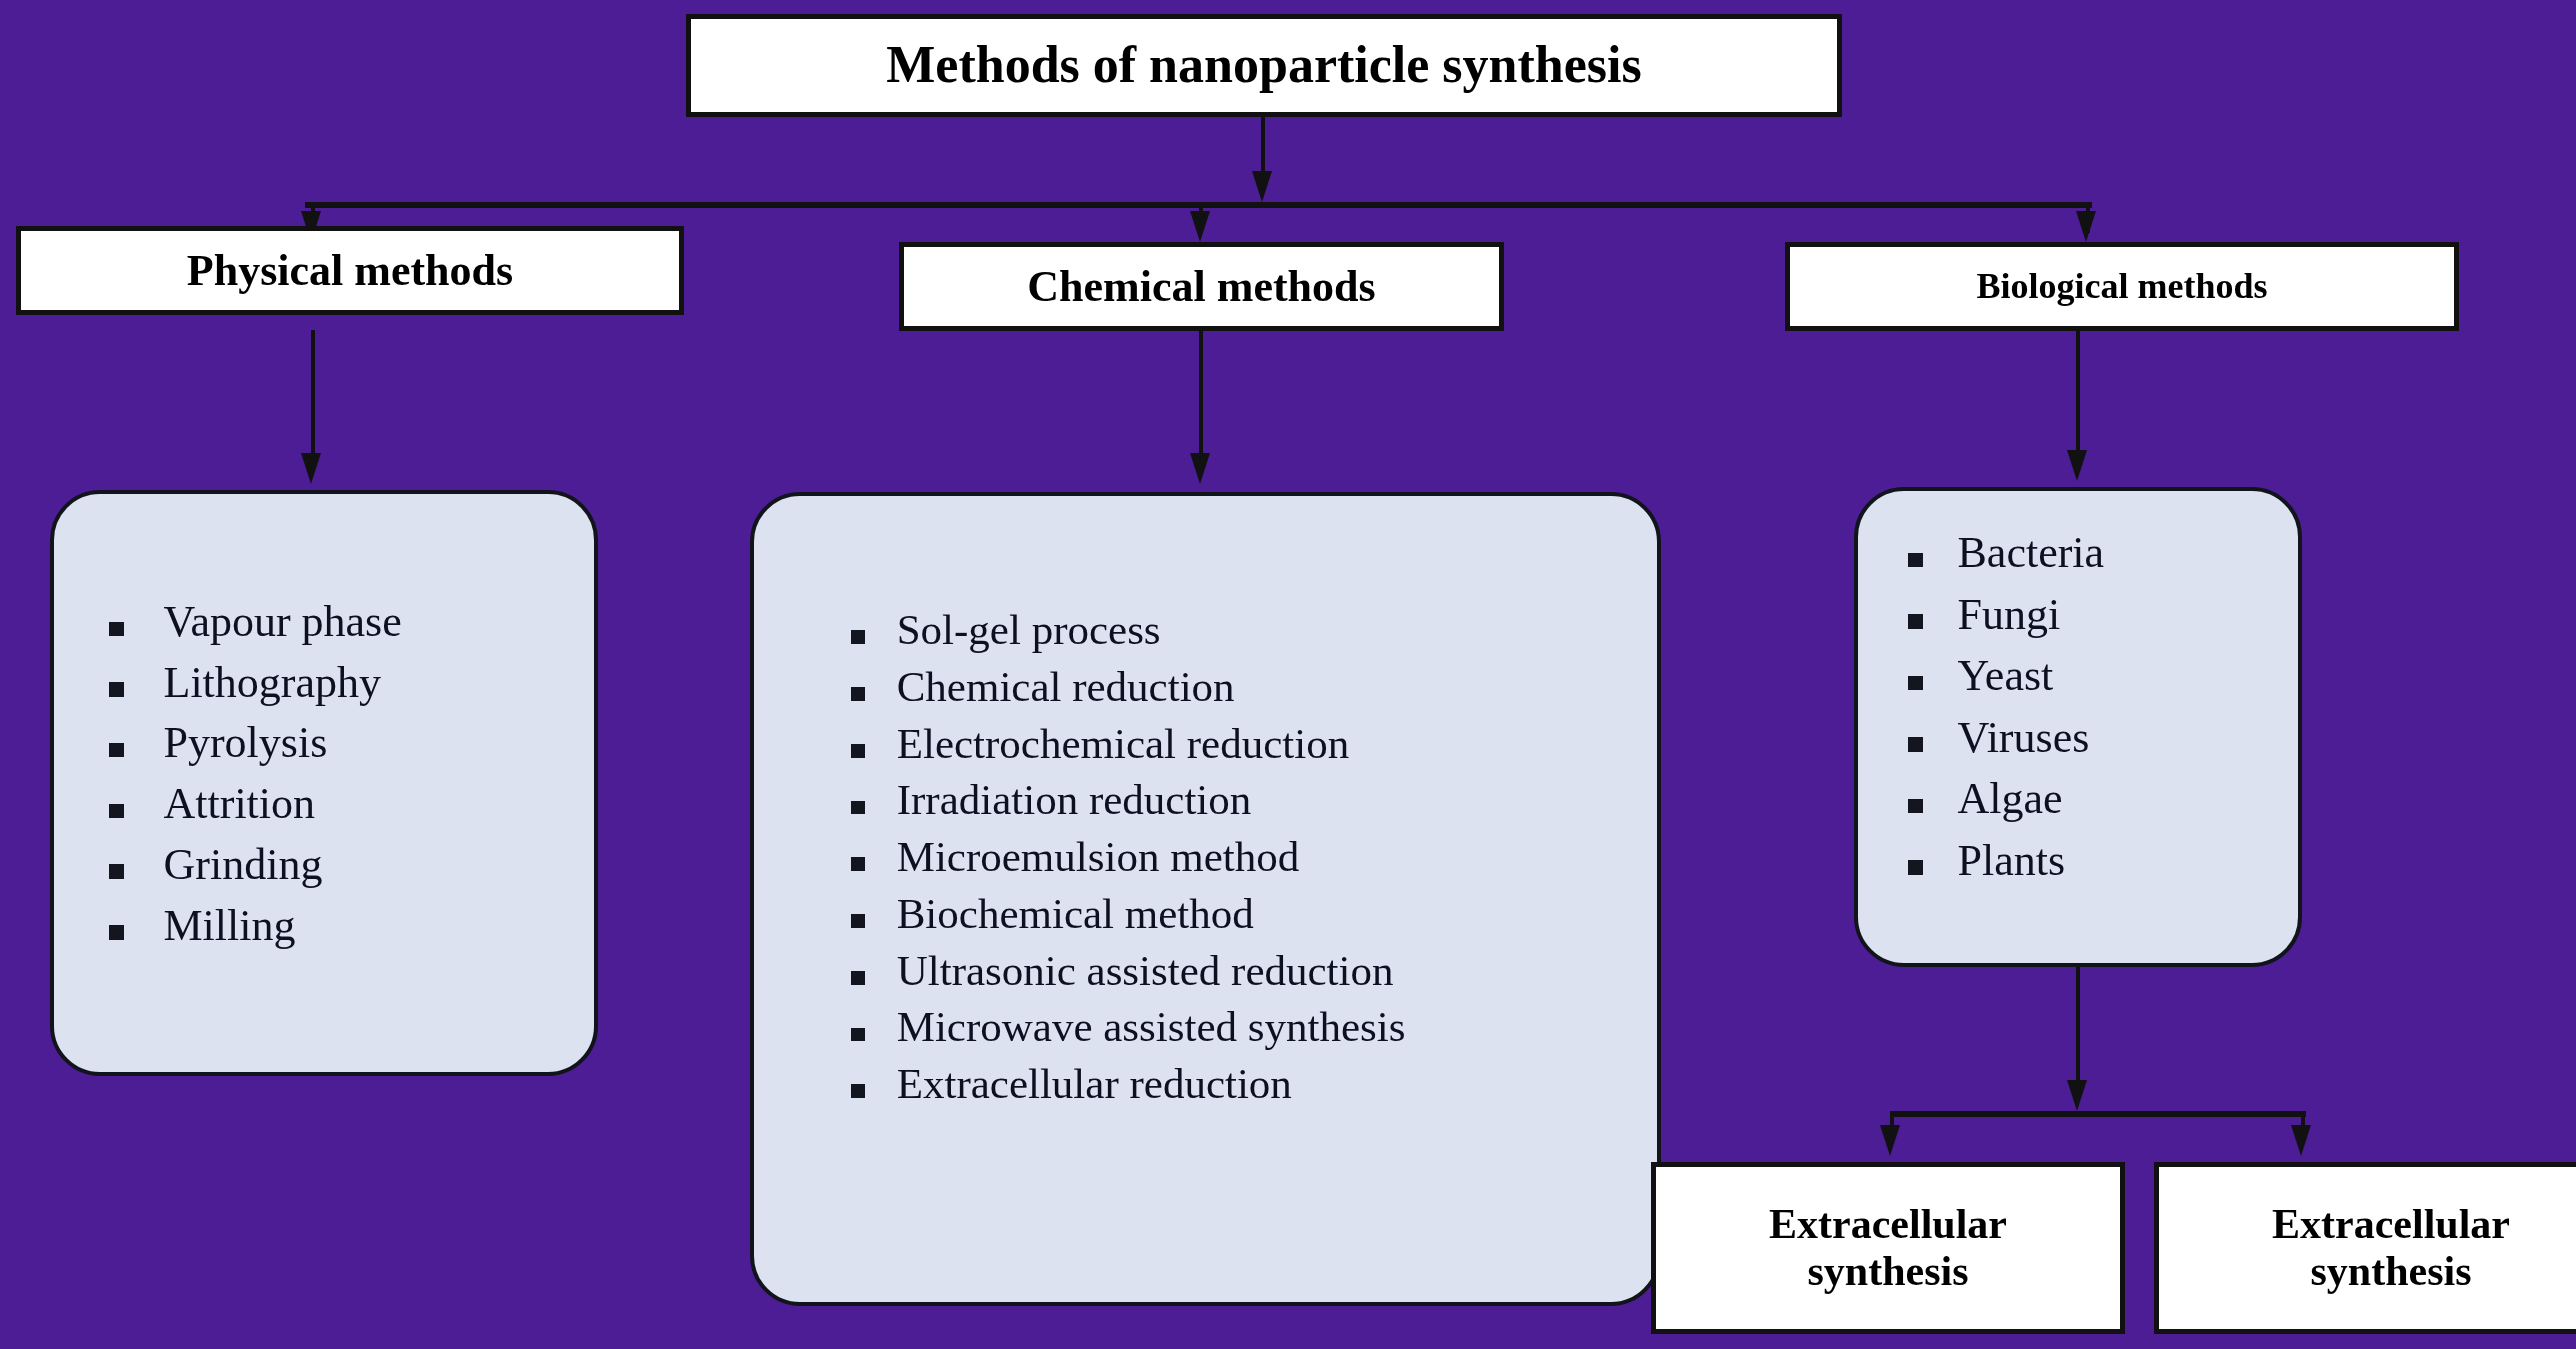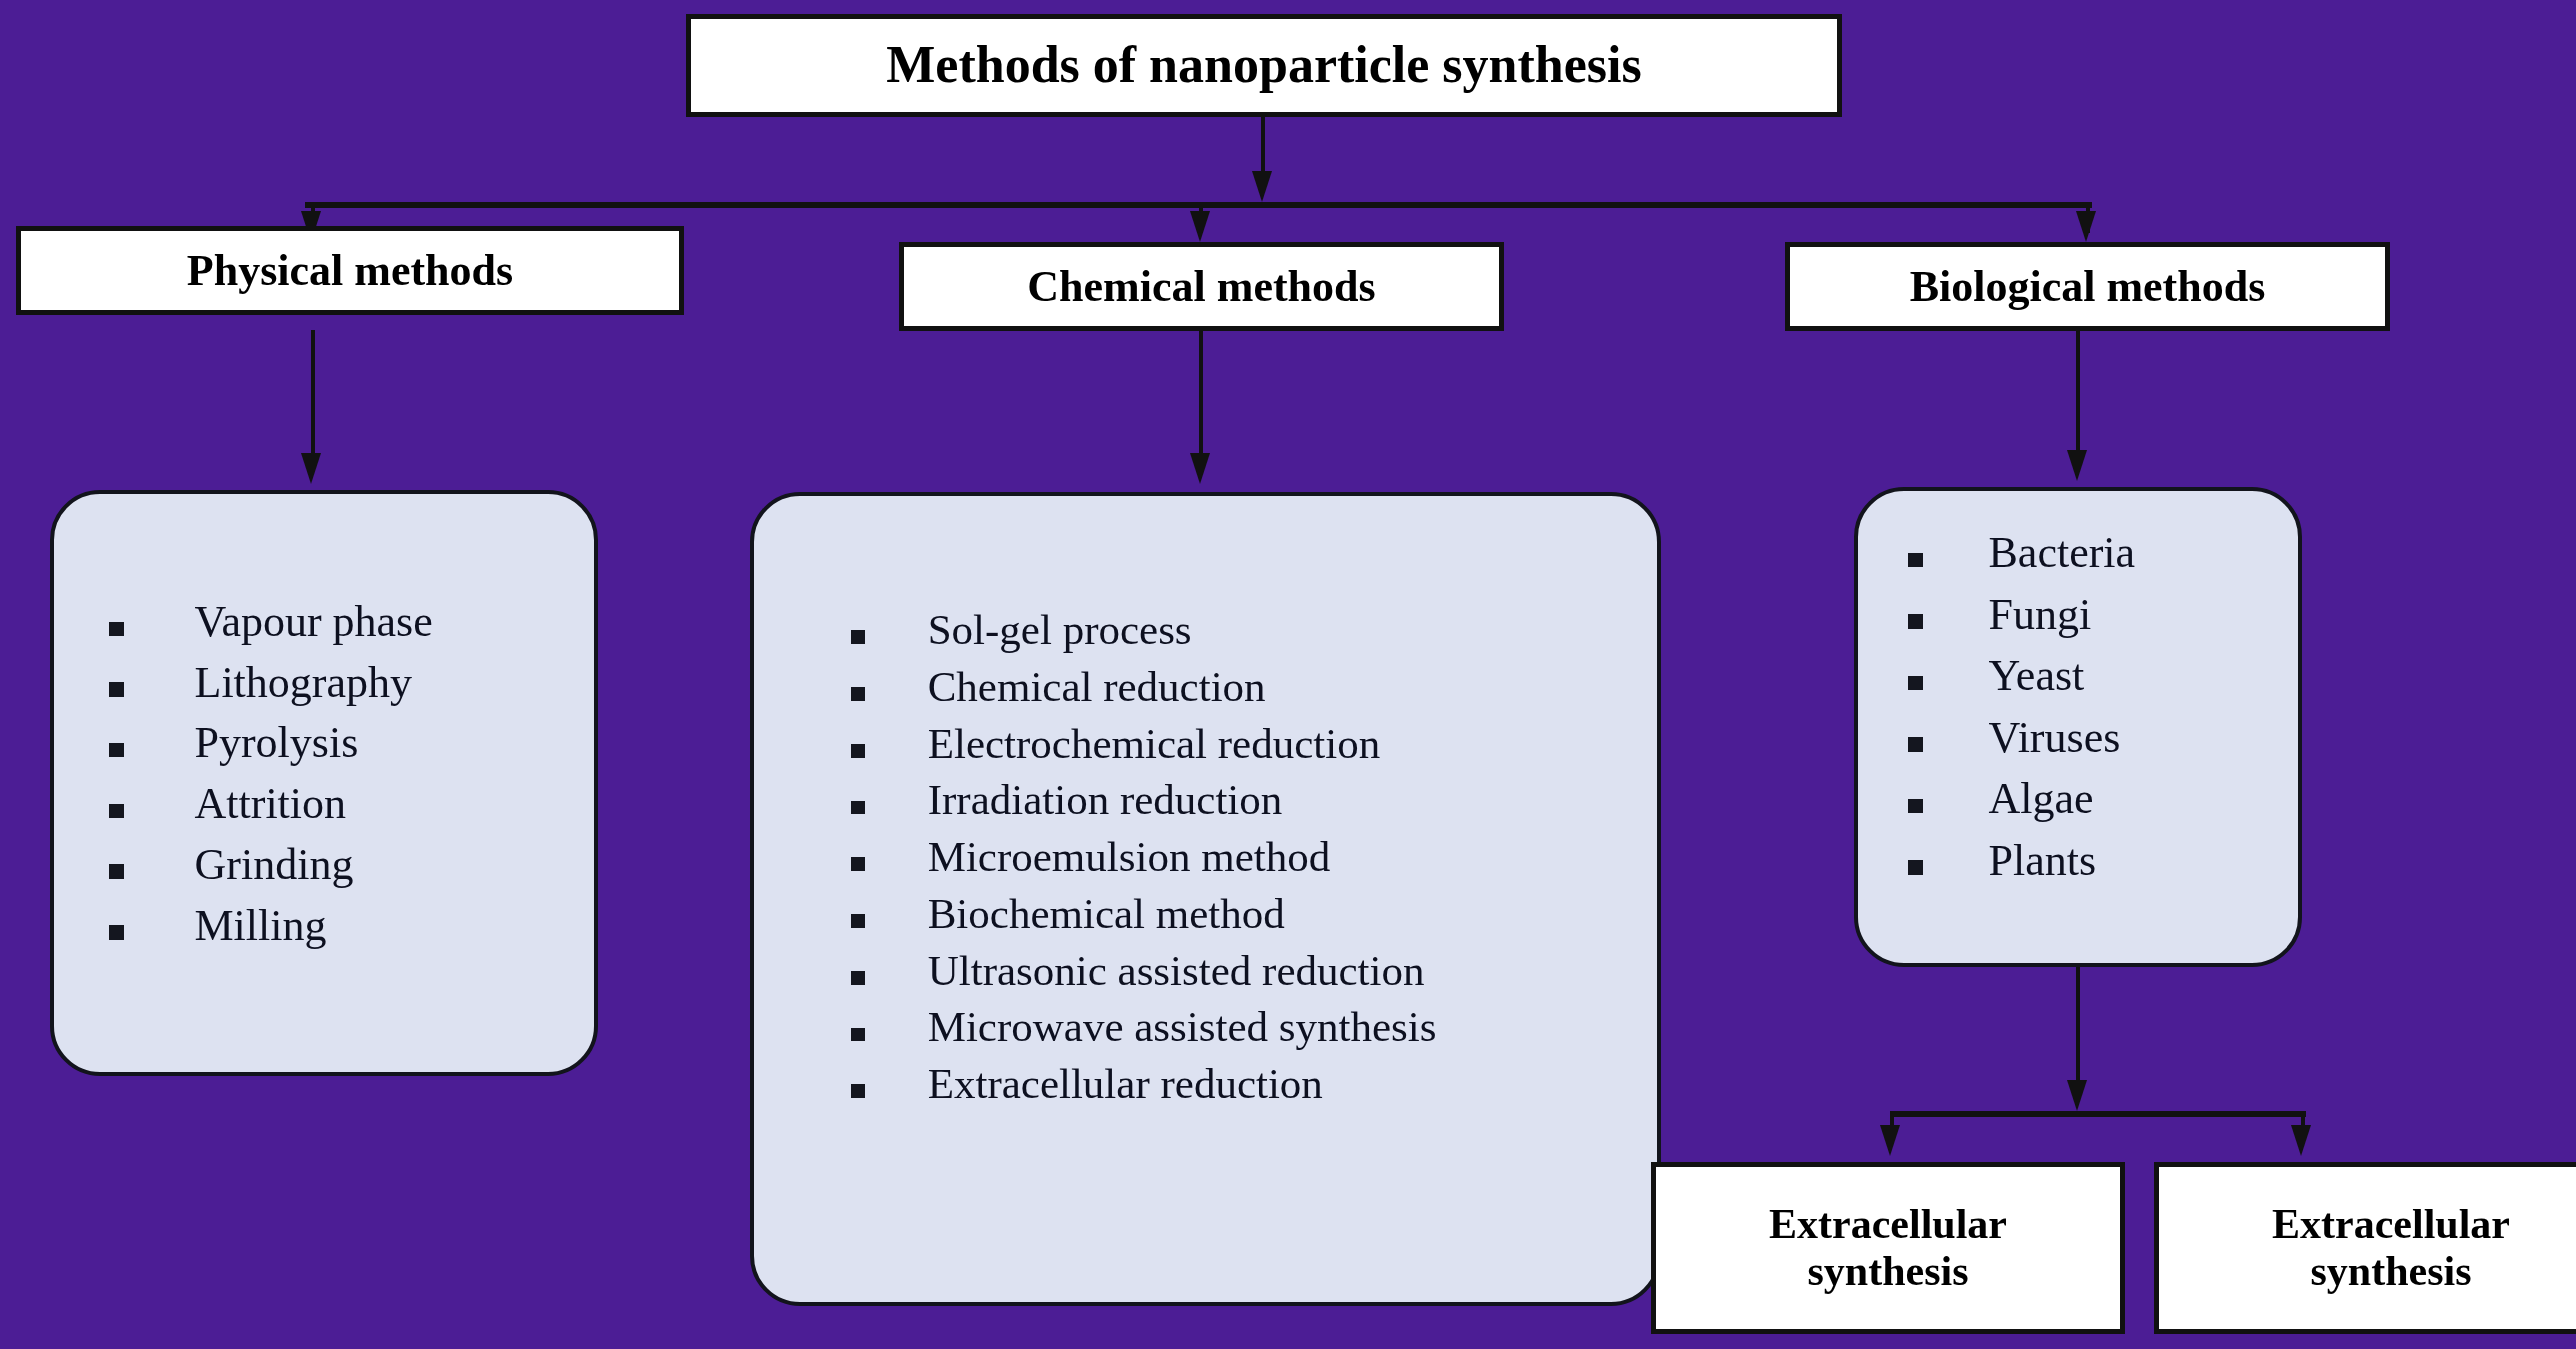--- a/index.html
+++ b/index.html
@@ -42,22 +42,22 @@
     width: 668px; height: 89px;
     font-size: 44px;
   }
   #hdr-chemical {
     left: 899px; top: 242px;
     width: 605px; height: 89px;
     font-size: 44px;
   }
   #hdr-biological {
     left: 1785px; top: 242px;
-    width: 605px; height: 89px;
-    font-size: 44px;
+    width: 674px; height: 89px;
+    font-size: 36px;
   }
 
   #box-intracellular {
     left: 1651px; top: 1162px;
     width: 474px; height: 172px;
     font-size: 42px;
     flex-direction: column;
     justify-content: center;
   }
   #box-extracellular {
@@ -89,21 +89,20 @@
   }
   #panel-physical ul   { left: 55px;  top: 98px; }
   #panel-chemical ul   { left: 97px; top: 106px; }
   #panel-biological ul { left: 50px;  top: 31px; }
 
   .panel li {
     display: flex;
     align-items: baseline;
     color: #0d1020;
     white-space: nowrap;
-    gap: 31px;
   }
   #panel-physical li   { font-size: 44px; line-height: 1.38; }
   #panel-chemical li   { font-size: 43px; line-height: 1.32; }
   #panel-biological li { font-size: 44px; line-height: 1.40; }
 
   .bullet {
     display: inline-block;
     background: #14161f;
     flex: 0 0 auto;
   }

